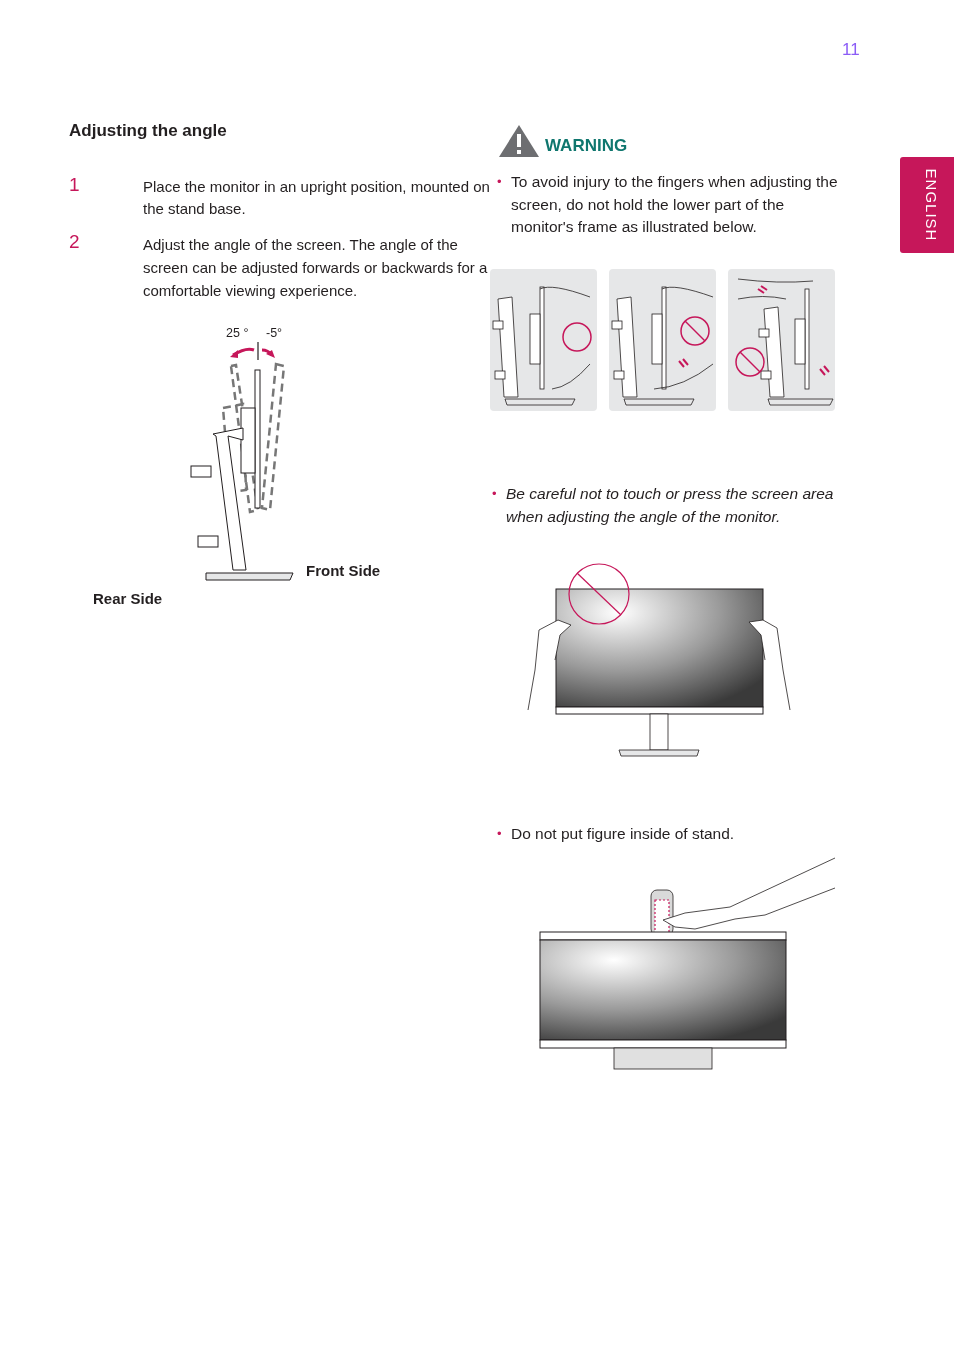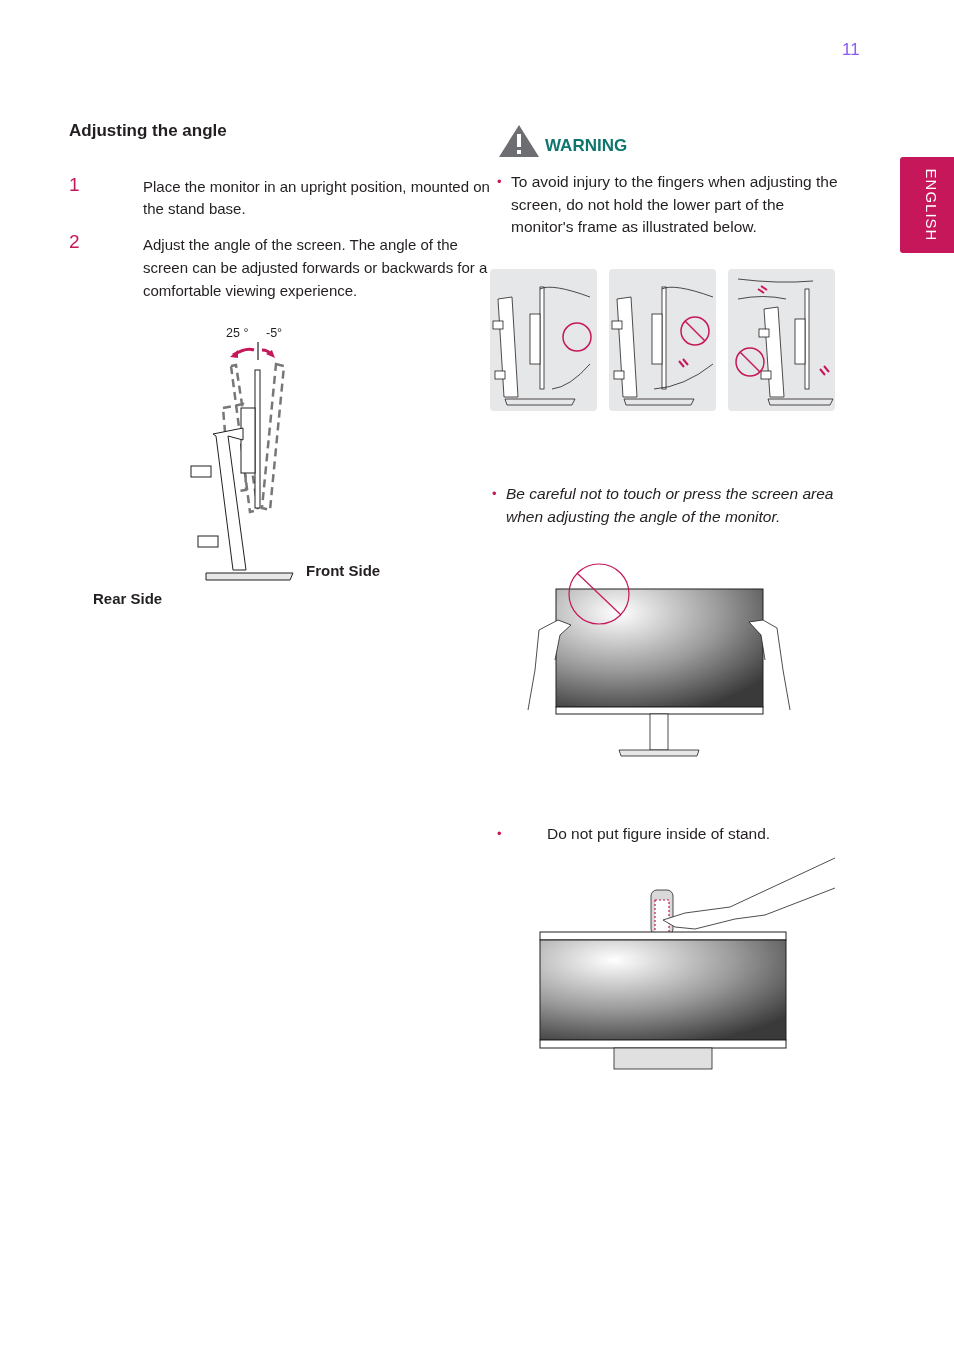--- a/index.html
+++ b/index.html
@@ -149,21 +149,21 @@
     <path d="M94 190 L174 190 L172 196 L96 196 Z" fill="#e6e7e8" stroke="#231f20" stroke-width="0.8"></path>
     <path d="M3 150 L10 110 L14 70 L33 60 L46 65 L35 75 L30 100" fill="#fff" stroke="#231f20" stroke-width="0.8"></path>
     <path d="M265 150 L258 110 L252 68 L238 60 L224 62 L236 75 L240 100" fill="#fff" stroke="#231f20" stroke-width="0.8"></path>
     <circle cx="74" cy="34" r="30" fill="none" stroke="#c6175a" stroke-width="1.2"></circle>
     <line x1="52" y1="13" x2="96" y2="55" stroke="#c6175a" stroke-width="1.2"></line>
   </svg>
 </div>
 
 <div class="abs bullet" style="left:497px; top:823px; width:340px;">
   <span class="dot">•</span>
-  <span class="txt" style="width:320px;margin-left:36px;">Do not put figure inside of stand.</span>
+  <span class="txt" style="width:320px;">Do not put figure inside of stand.</span>
 </div>
 
 <div class="abs" style="left:535px; top:855px; width:305px; height:220px;">
   <svg width="305" height="220" viewBox="0 0 305 220">
     <defs>
       <radialGradient id="g2" cx="30%" cy="20%" r="90%">
         <stop offset="0%" stop-color="#ffffff"></stop>
         <stop offset="55%" stop-color="#9a9a9a"></stop>
         <stop offset="100%" stop-color="#3a3a3a"></stop>
       </radialGradient>

